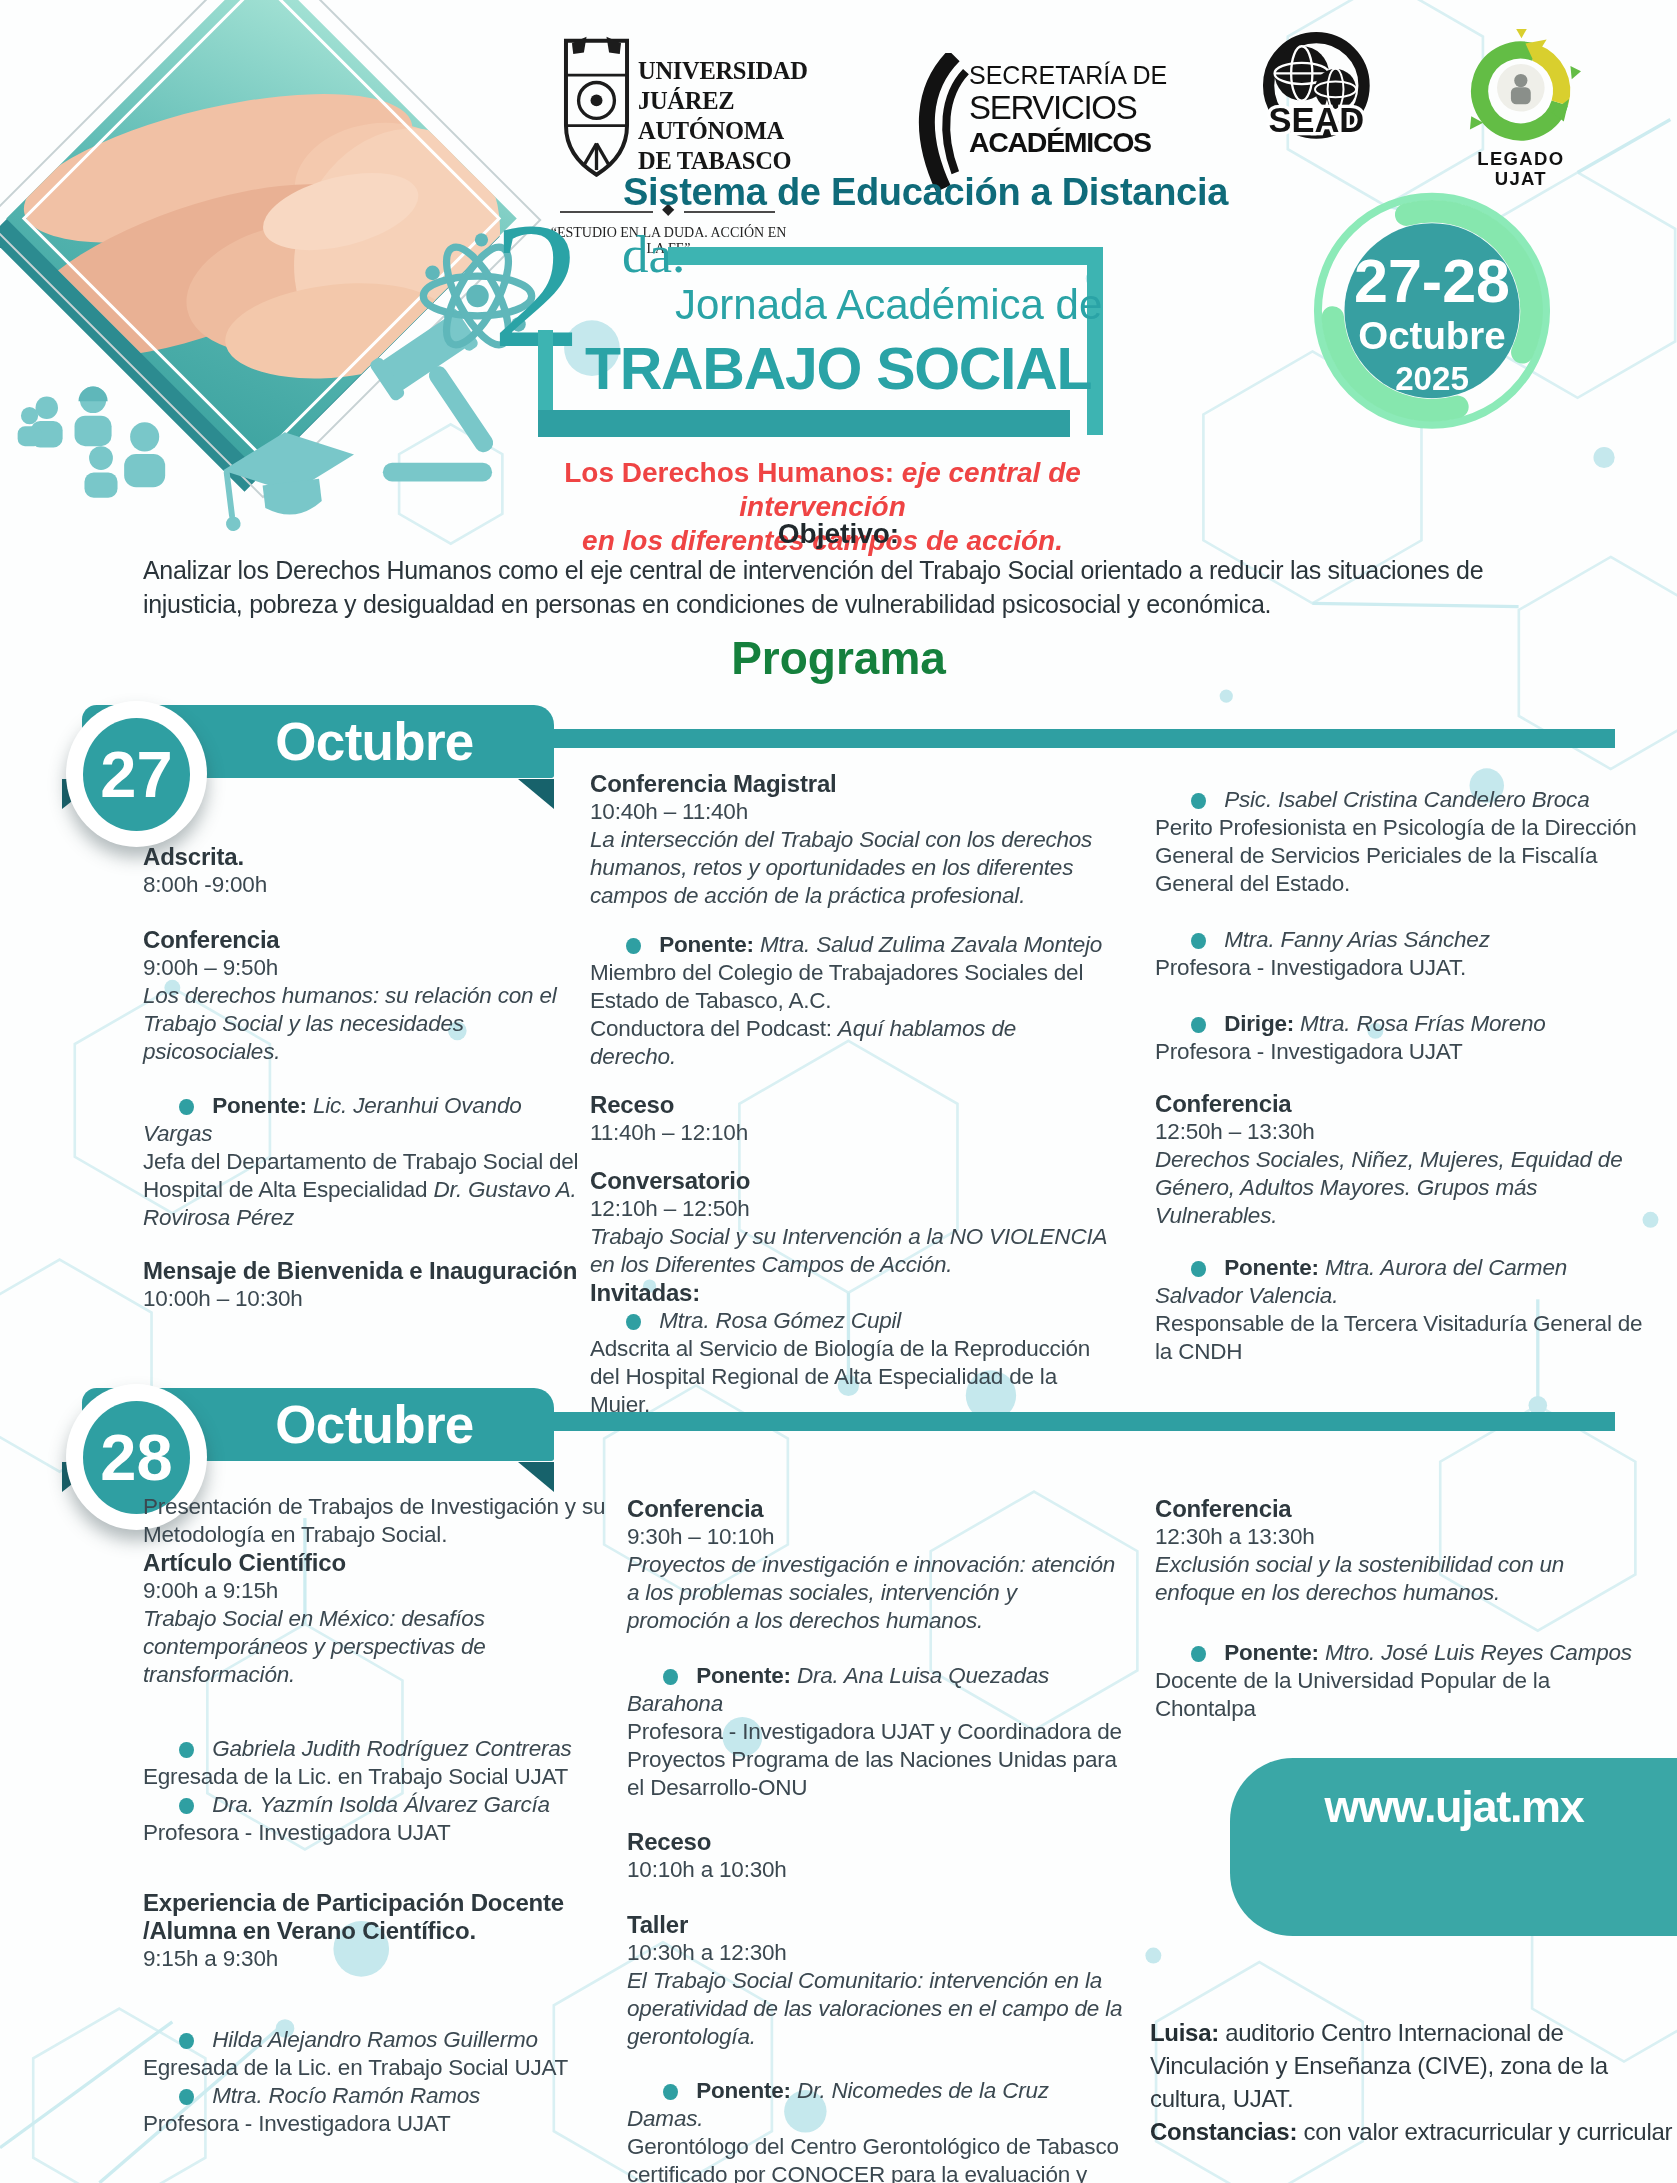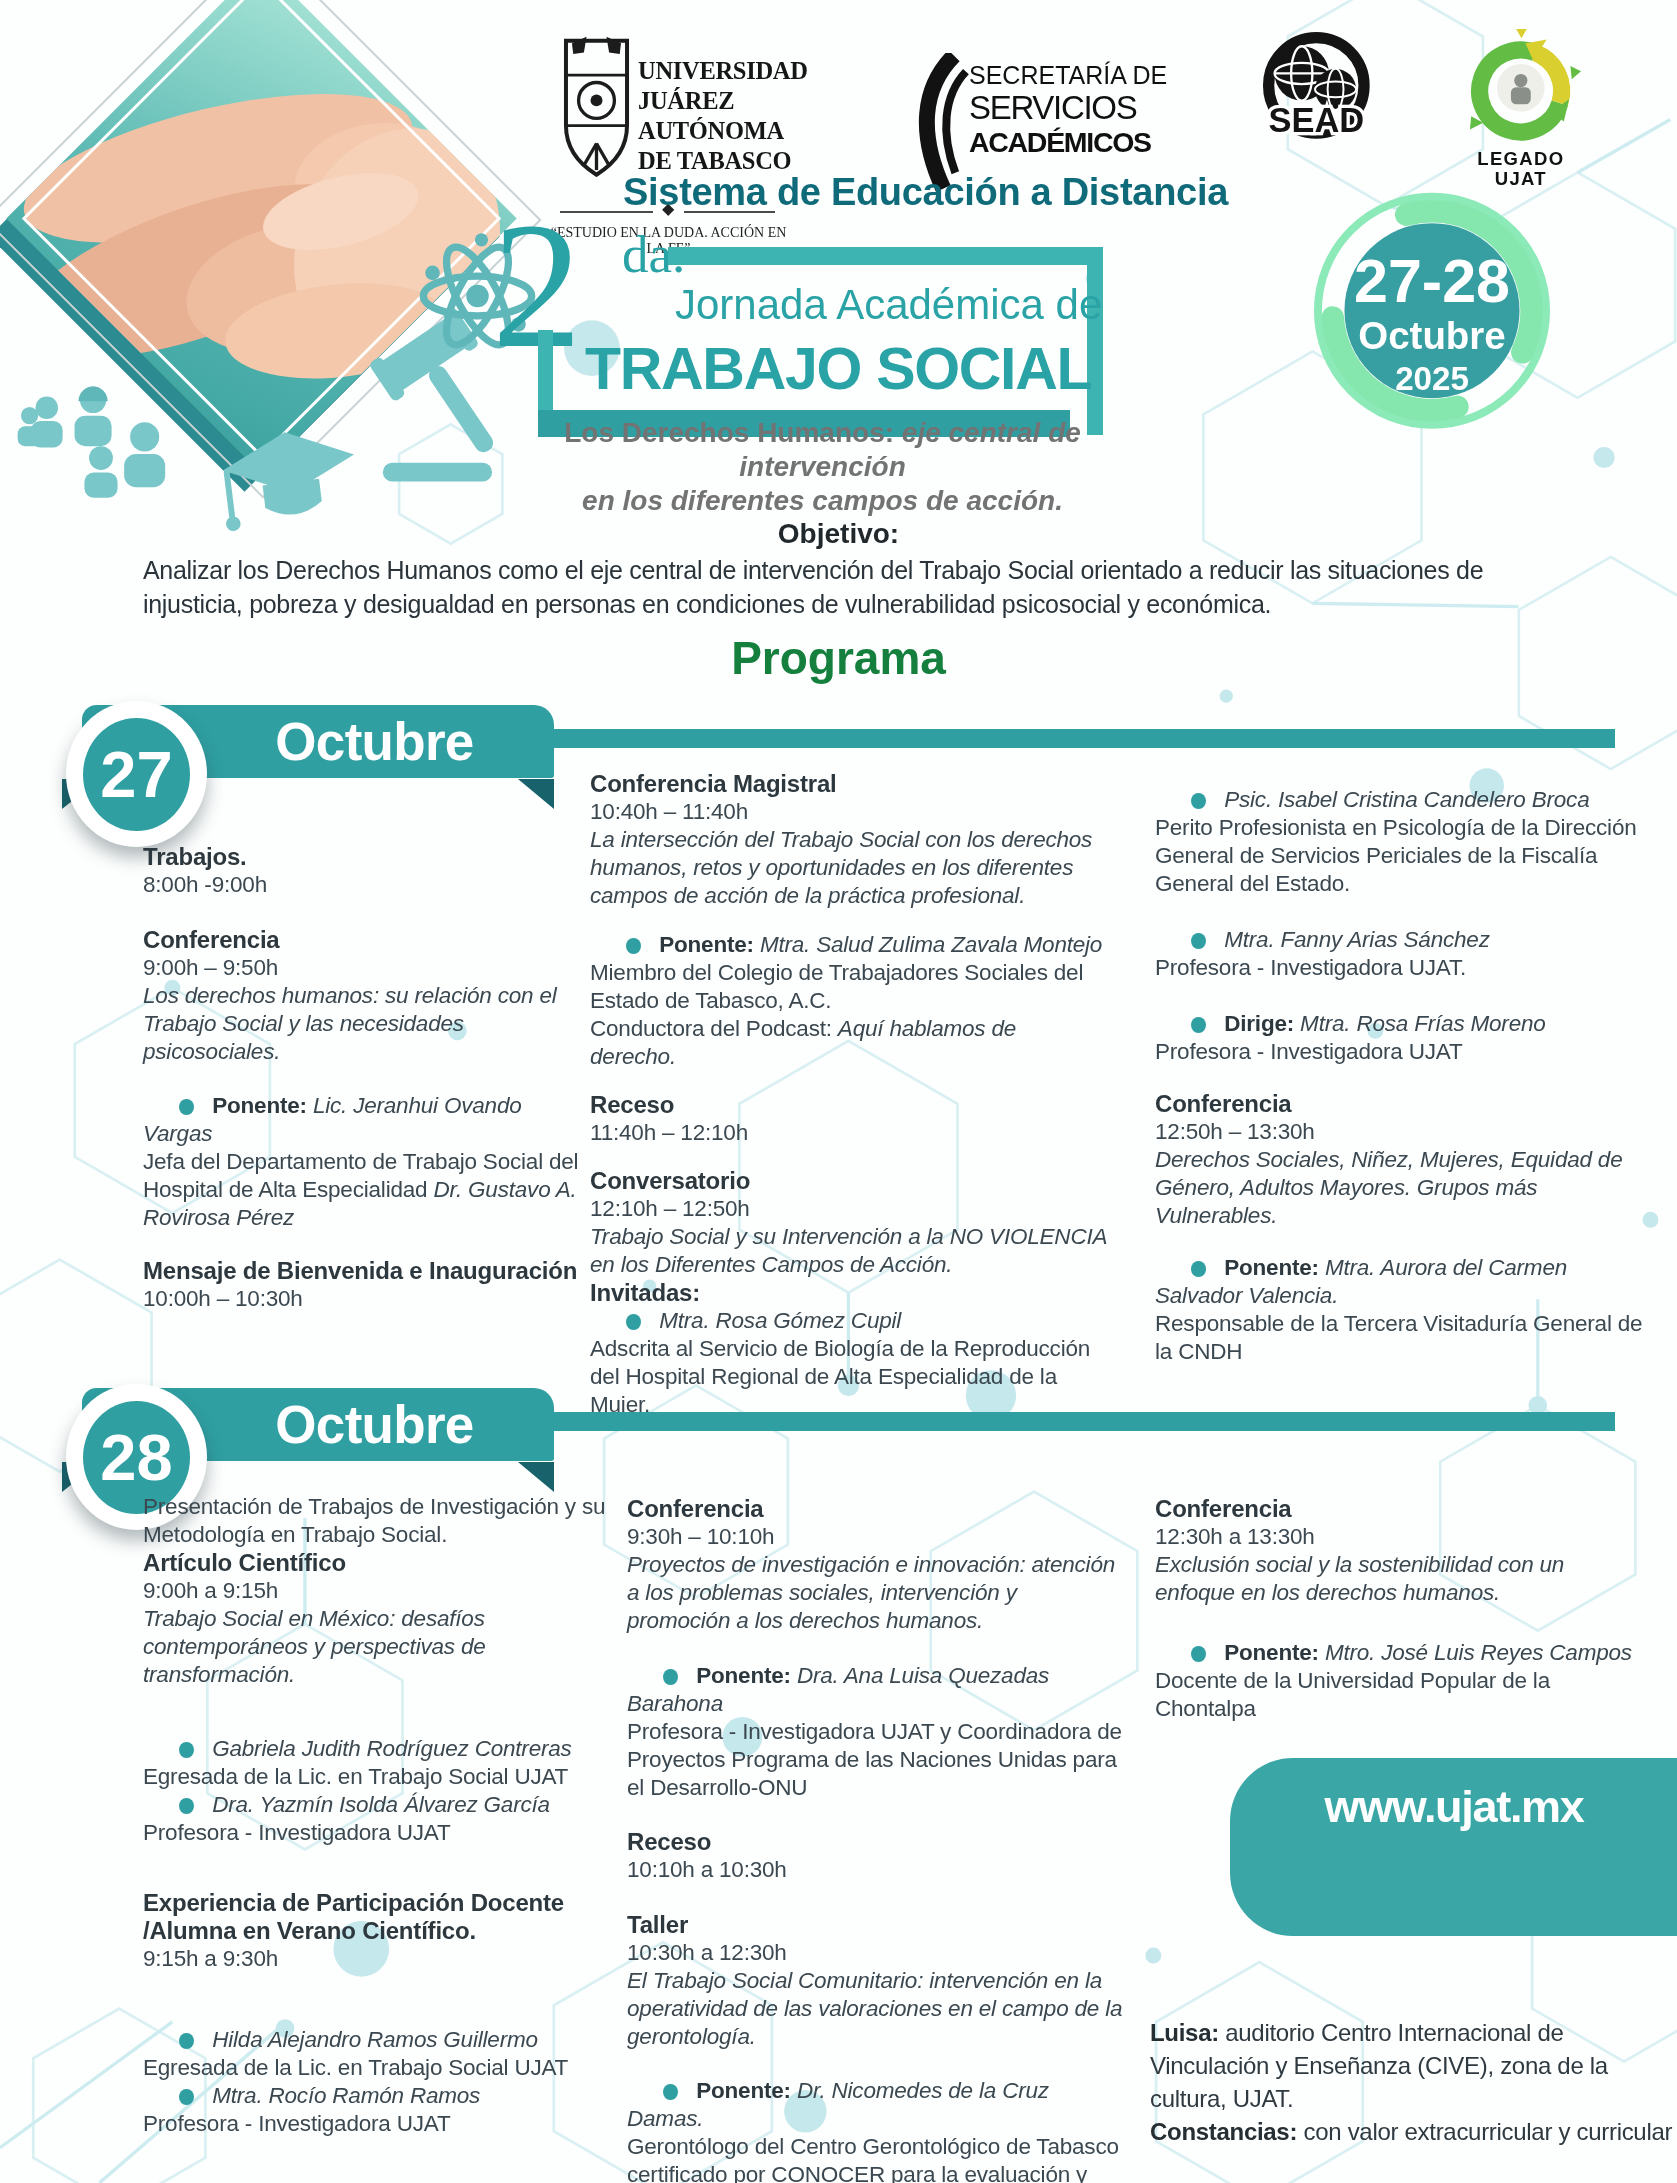--- a/index.html
+++ b/index.html
@@ -54,22 +54,22 @@
      font-size:180px;line-height:1;color:#2aa3a6;}
   .ordinal-suffix{position:absolute;left:622px;top:224px;font-family:"Liberation Serif",serif;
      font-size:53px;color:#2aa3a6;}
   .box-top{position:absolute;left:668px;top:247px;width:435px;height:18px;background:var(--teal-bright);}
   .box-right{position:absolute;left:1087px;top:247px;width:16px;height:188px;background:var(--teal-bright);}
   .box-left{position:absolute;left:538px;top:330px;width:14.6px;height:106px;background:var(--teal-bright);}
   .box-bottom{position:absolute;left:538px;top:410px;width:532px;height:26.5px;background:var(--teal);}
   .title-line1{position:absolute;left:675px;top:281px;font-size:42px;color:#2aa3a6;letter-spacing:0;}
   .title-line2{position:absolute;left:585px;top:335px;font-size:59px;font-weight:bold;
      color:#2aa3a6;letter-spacing:-1.3px;}
-  .subtitle{position:absolute;left:491px;top:416px;width:663px;text-align:center;
-     color:#737373;font-size:28px;line-height:34px;font-weight:bold;}
+  .subtitle{position:absolute;left:491px;top:456px;width:663px;text-align:center;
+     color:#ef4444;font-size:28px;line-height:34px;font-weight:bold;}
   .subtitle .it{font-style:italic;}
 
   
   .date-badge{position:absolute;left:1306px;top:188px;}
 
   
   .objective-heading{position:absolute;left:0;top:518px;width:1677px;text-align:center;
      font-size:28px;font-weight:bold;color:#20282c;}
   .objective-text{position:absolute;left:143px;top:553px;width:1432px;font-size:25px;
      line-height:34px;color:#2a343a;letter-spacing:-0.3px;}
@@ -339,21 +339,21 @@
     <span class="month">Octubre</span>
     <span class="fold-r"></span>
     <span class="fold-l"></span>
   </div>
   <div class="banner-line" style="top:729px"></div>
   <div class="day-circle" style="top:701px">
     <div class="inner">27</div>
   </div>
 
   <div id="d27c1" class="prog">
-      <div class="pl heading"><span>Trabajos.</span></div>
+      <div class="pl heading"><span>Adscrita.</span></div>
       <div class="pl time"><span>8:00h -9:00h</span></div>
       <div style="height: 26.5px;"></div>
       <div class="pl heading"><span>Conferencia</span></div>
       <div class="pl time"><span>9:00h – 9:50h</span></div>
       <div class="pl topic"><span>Los derechos humanos: su relación con el Trabajo Social y las necesidades psicosociales.</span></div>
       <div style="height: 26.5px;"></div>
       <div class="pl bullet"><span class="dot"></span><span class="b">Ponente: </span><span class="i">Lic. Jeranhui Ovando Vargas</span></div>
       <div class="pl text"><span>Jefa del Departamento de Trabajo Social del Hospital de Alta Especialidad </span><span class="i">Dr. Gustavo A. Rovirosa Pérez</span></div>
       <div style="height: 25px;"></div>
       <div class="pl heading"><span>Mensaje de  Bienvenida e Inauguración</span></div>

